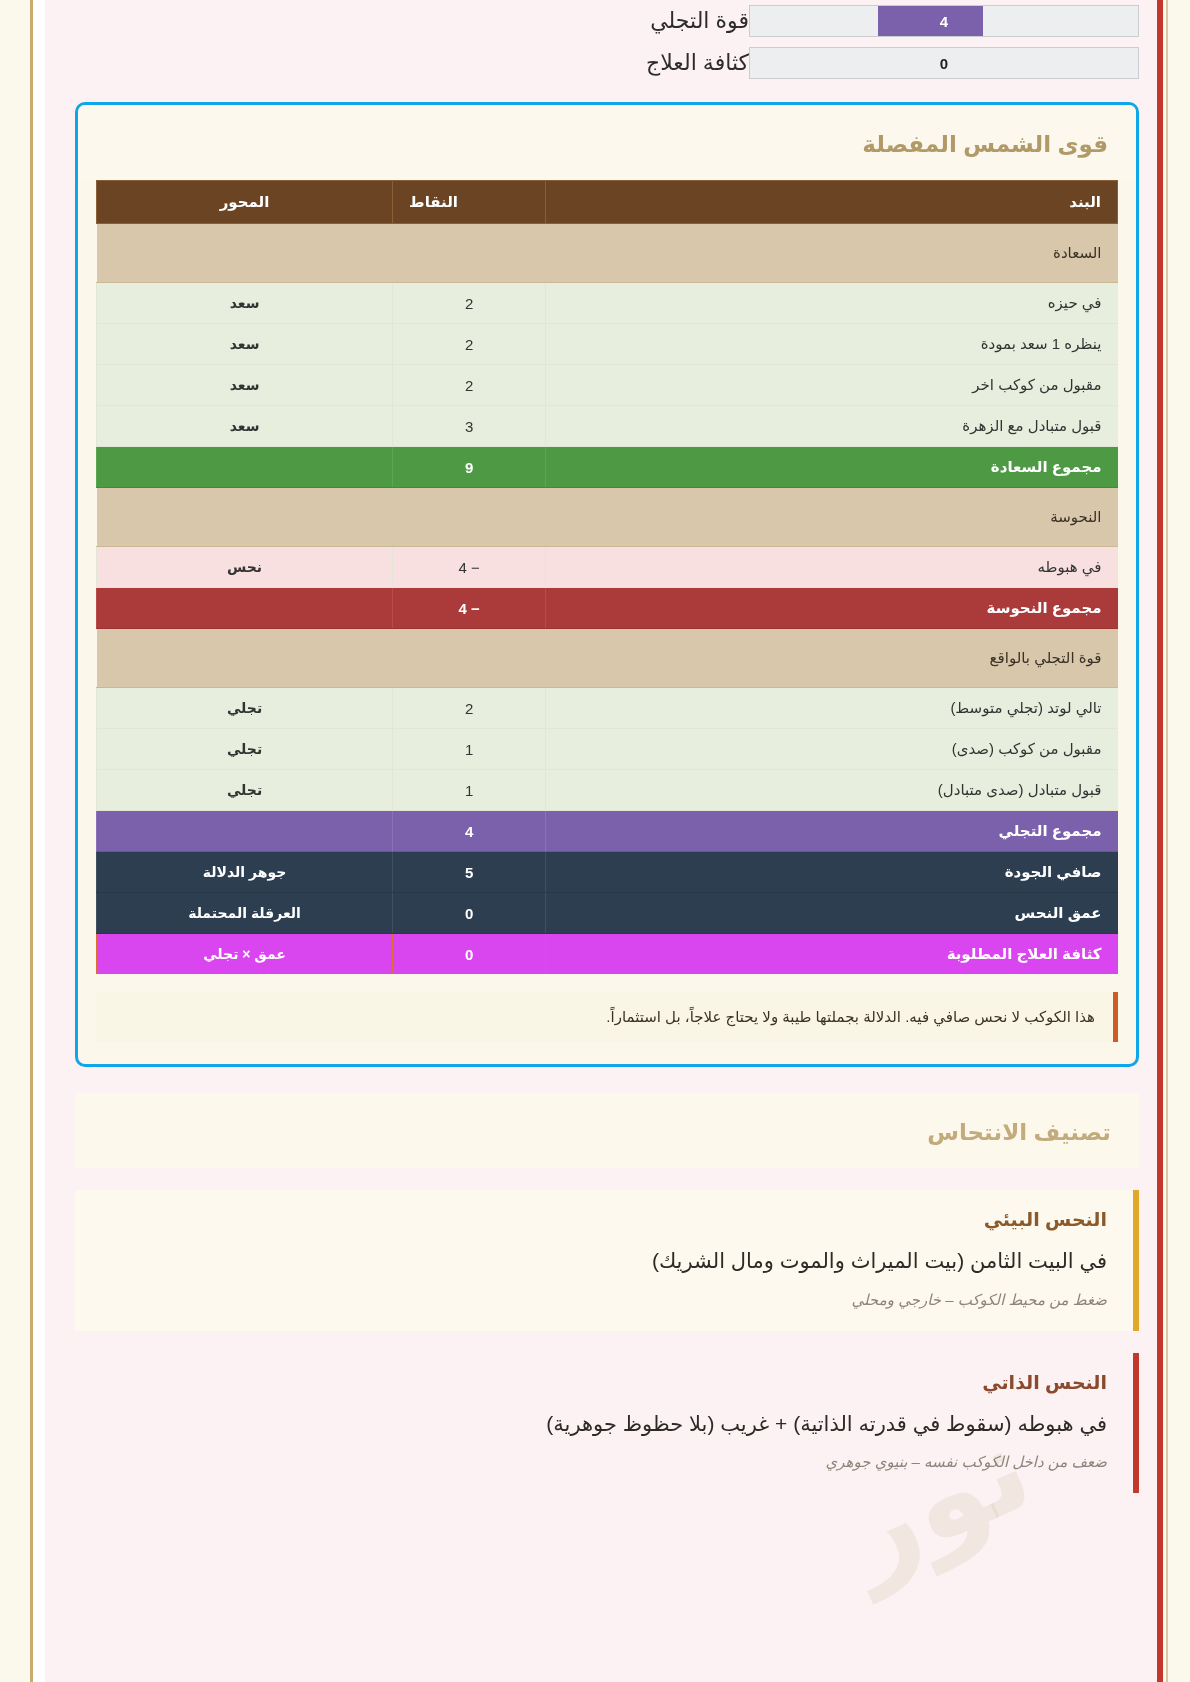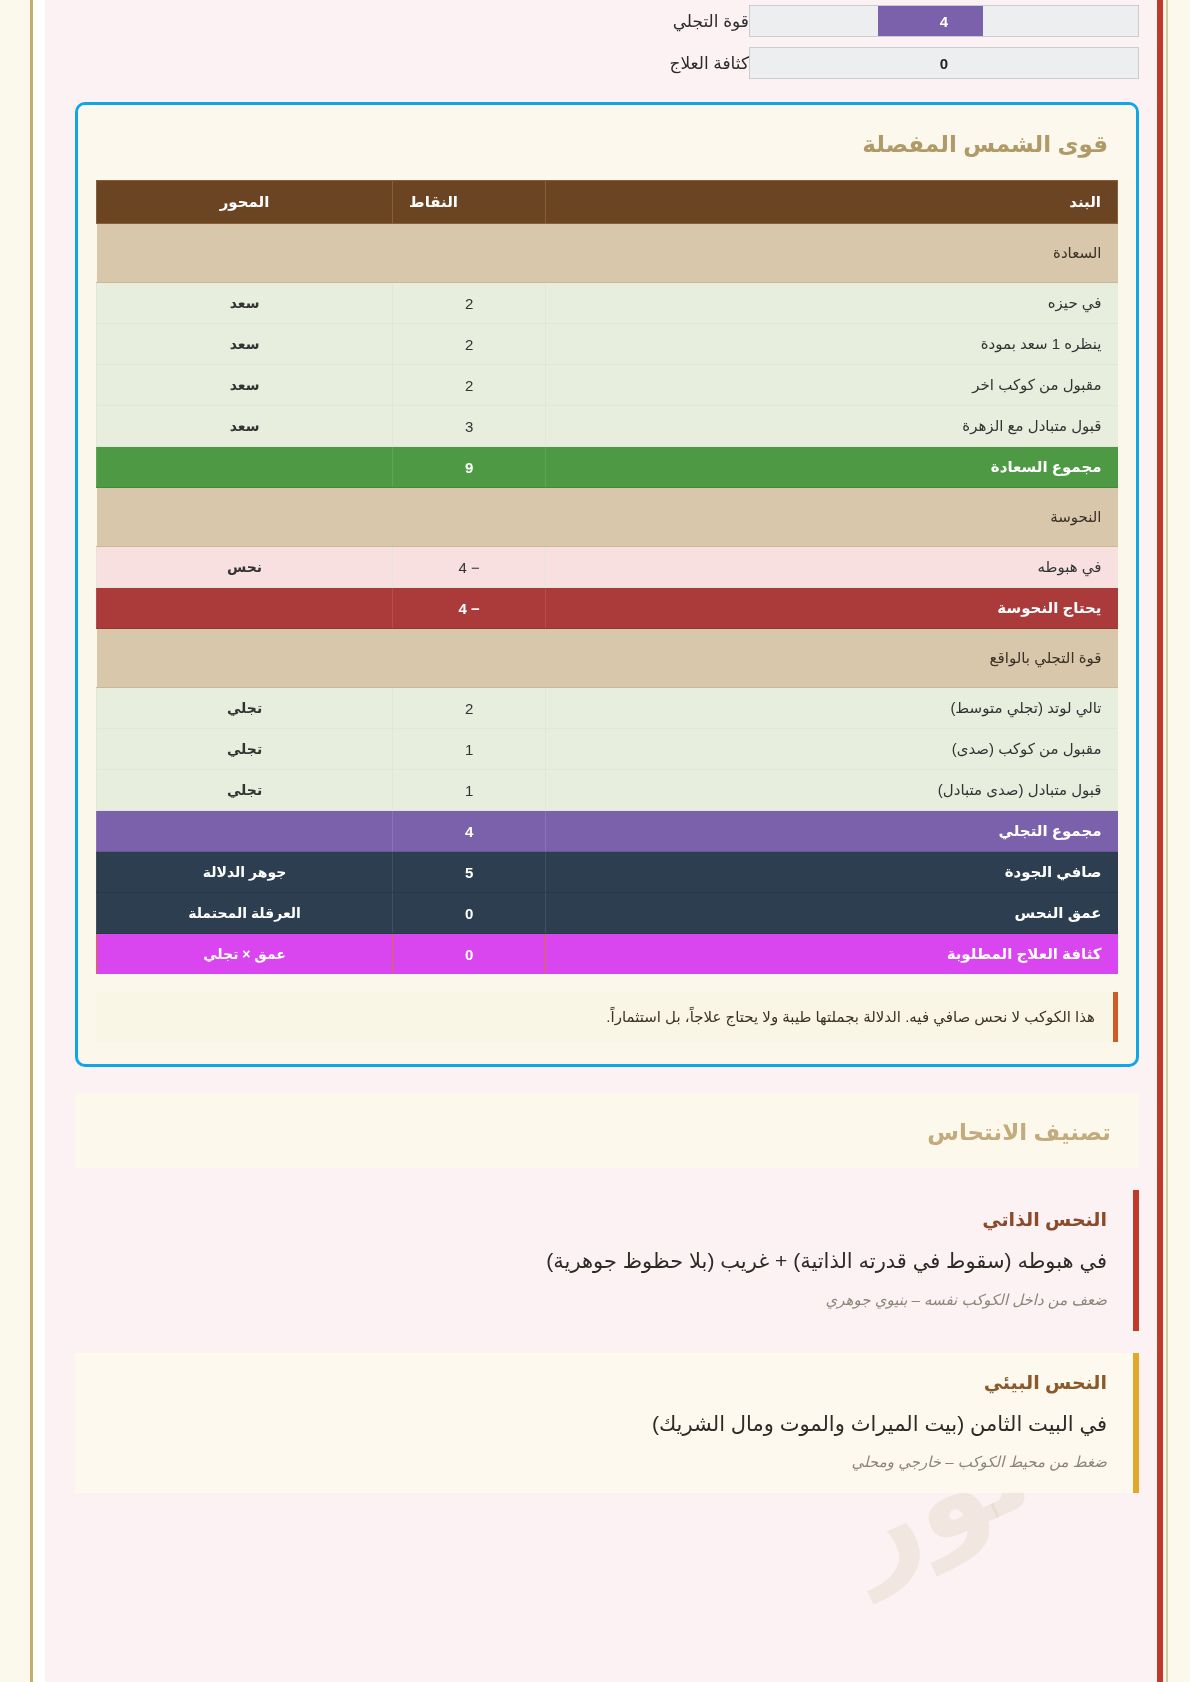--- a/index.html
+++ b/index.html
@@ -92,21 +92,21 @@
   .stat-row {
     display: flex;
     align-items: center;
     justify-content: flex-start;
     padding: 0 18px 0 0;
     height: 42px;
   }
   .stat-label {
     width: 150px;
     text-align: right;
-    font-size: 17px;
+    font-size: 22px;
     color: #2c2c2c;
     padding-left: 14px;
     box-sizing: border-box;
   }
   .stat-track {
     position: relative;
     flex: 0 0 390px;
     height: 32px;
     margin-right: 0;
     background: #eceef0;
@@ -384,21 +384,21 @@
             </tr>
             <tr class="section-row">
               <td class="cell-item" colspan="3">النحوسة</td>
             </tr>
             <tr class="bad-row">
               <td class="cell-item">في هبوطه</td>
               <td class="cell-pts">− 4</td>
               <td class="cell-axis">نحس</td>
             </tr>
             <tr class="total-bad">
-              <td class="cell-item">يحتاج النحوسة</td>
+              <td class="cell-item">مجموع النحوسة</td>
               <td class="cell-pts">− 4</td>
               <td class="cell-axis"></td>
             </tr>
             <tr class="section-row">
               <td class="cell-item" colspan="3">قوة التجلي بالواقع</td>
             </tr>
             <tr class="good-row">
               <td class="cell-item">تالي لوتد (تجلي متوسط)</td>
               <td class="cell-pts">2</td>
               <td class="cell-axis">تجلي</td>
@@ -435,27 +435,27 @@
             </tr>
           </tbody>
       </table>
 
       <div class="note">هذا الكوكب لا نحس صافي فيه. الدلالة بجملتها طيبة ولا يحتاج علاجاً، بل استثماراً.</div>
     </div>
   </div>
 
   <div class="band">
     <div class="band-title">تصنيف الانتحاس</div>
+  </div>
+
+  <div class="card env" style="border-right-color: rgb(224, 169, 42);">
+    <div class="card-title">النحس البيئي</div>
+    <div class="card-body">في البيت الثامن (بيت الميراث والموت ومال الشريك)</div>
+    <div class="card-meta">ضغط من محيط الكوكب – خارجي ومحلي</div>
   </div>
 
   <div class="card self" style="border-right-color: rgb(192, 57, 43);">
     <div class="card-title">النحس الذاتي</div>
     <div class="card-body">في هبوطه (سقوط في قدرته الذاتية) + غريب (بلا حظوظ جوهرية)</div>
     <div class="card-meta">ضعف من داخل الكوكب نفسه – بنيوي جوهري</div>
   </div>
 
-  <div class="card env" style="border-right-color: rgb(224, 169, 42);">
-    <div class="card-title">النحس البيئي</div>
-    <div class="card-body">في البيت الثامن (بيت الميراث والموت ومال الشريك)</div>
-    <div class="card-meta">ضغط من محيط الكوكب – خارجي ومحلي</div>
-  </div>
-
 </div>
 
 </body></html>

